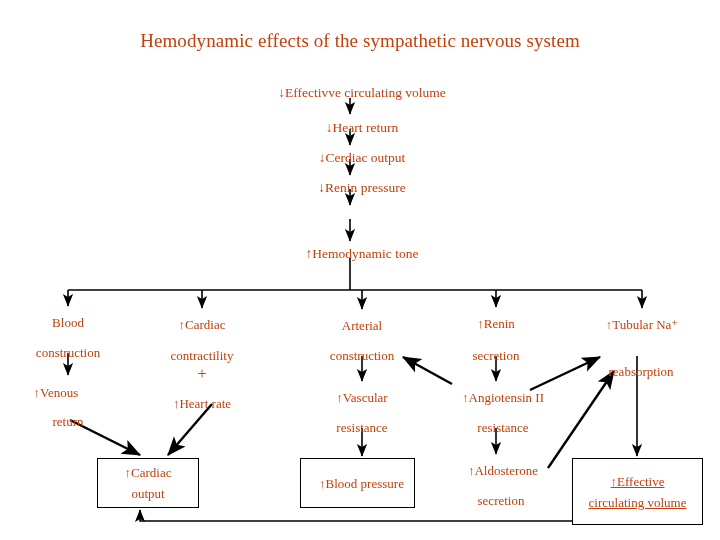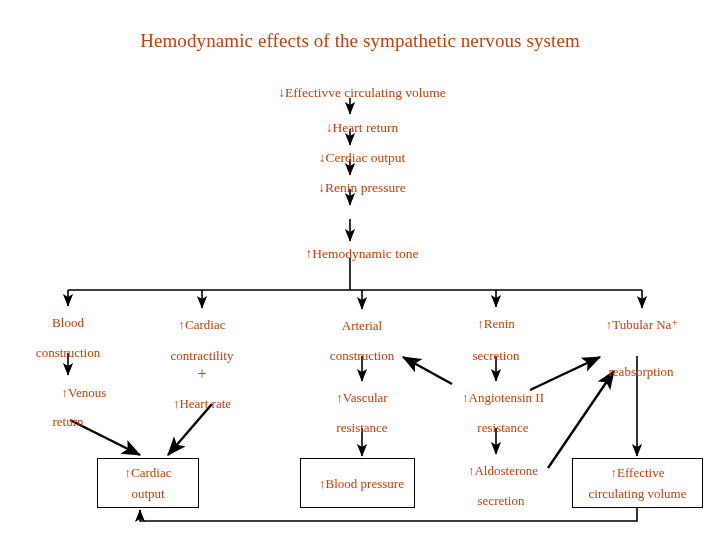--- a/index.html
+++ b/index.html
@@ -125,21 +125,21 @@
   </svg>
 
   <div class="node chain" style="left:362px; top:85px;">↓Effectivve circulating volume</div>
   <div class="node chain" style="left:362px; top:120px;">↓Heart return</div>
   <div class="node chain" style="left:362px; top:150px;">↓Cerdiac output</div>
   <div class="node chain" style="left:362px; top:180px;">↓Renin pressure</div>
   <div class="node chain" style="left:362px; top:246px;">↑Hemodynamic tone</div>
 
   <div class="node" style="left:68px; top:315px;">Blood</div>
   <div class="node" style="left:68px; top:345px;">construction</div>
-  <div class="node" style="left:84px; top:385px;">↑Venous</div>
+  <div class="node" style="left:56px; top:385px;">↑Venous</div>
   <div class="node" style="left:68px; top:414px;">return</div>
 
   <div class="node" style="left:202px; top:317px;">↑Cardiac</div>
   <div class="node" style="left:202px; top:348px;">contractility</div>
   <div class="plus-sign" style="left:202px; top:366px;">+</div>
   <div class="node" style="left:202px; top:396px;">↑Heart rate</div>
 
   <div class="node" style="left:362px; top:318px;">Arterial</div>
   <div class="node" style="left:362px; top:348px;">construction</div>
   <div class="node" style="left:362px; top:390px;">↑Vascular</div>
@@ -157,18 +157,18 @@
 
   <div class="box" style="left:97px; top:458px; width:102px; height:50px;">
     <span>↑Cardiac</span>
     <span>output</span>
   </div>
 
   <div class="box" style="left:300px; top:458px; width:115px; height:50px;padding-left:8px;">
     <span>↑Blood pressure</span>
   </div>
 
-  <div class="box" style="left:572px; top:458px; width:131px; height:50px;">
+  <div class="box" style="left:572px; top:458px; width:131px; height:67px;text-decoration:underline;">
     <span>↑Effective</span>
     <span>circulating volume</span>
   </div>
 
 </div>
 
 </body></html>

